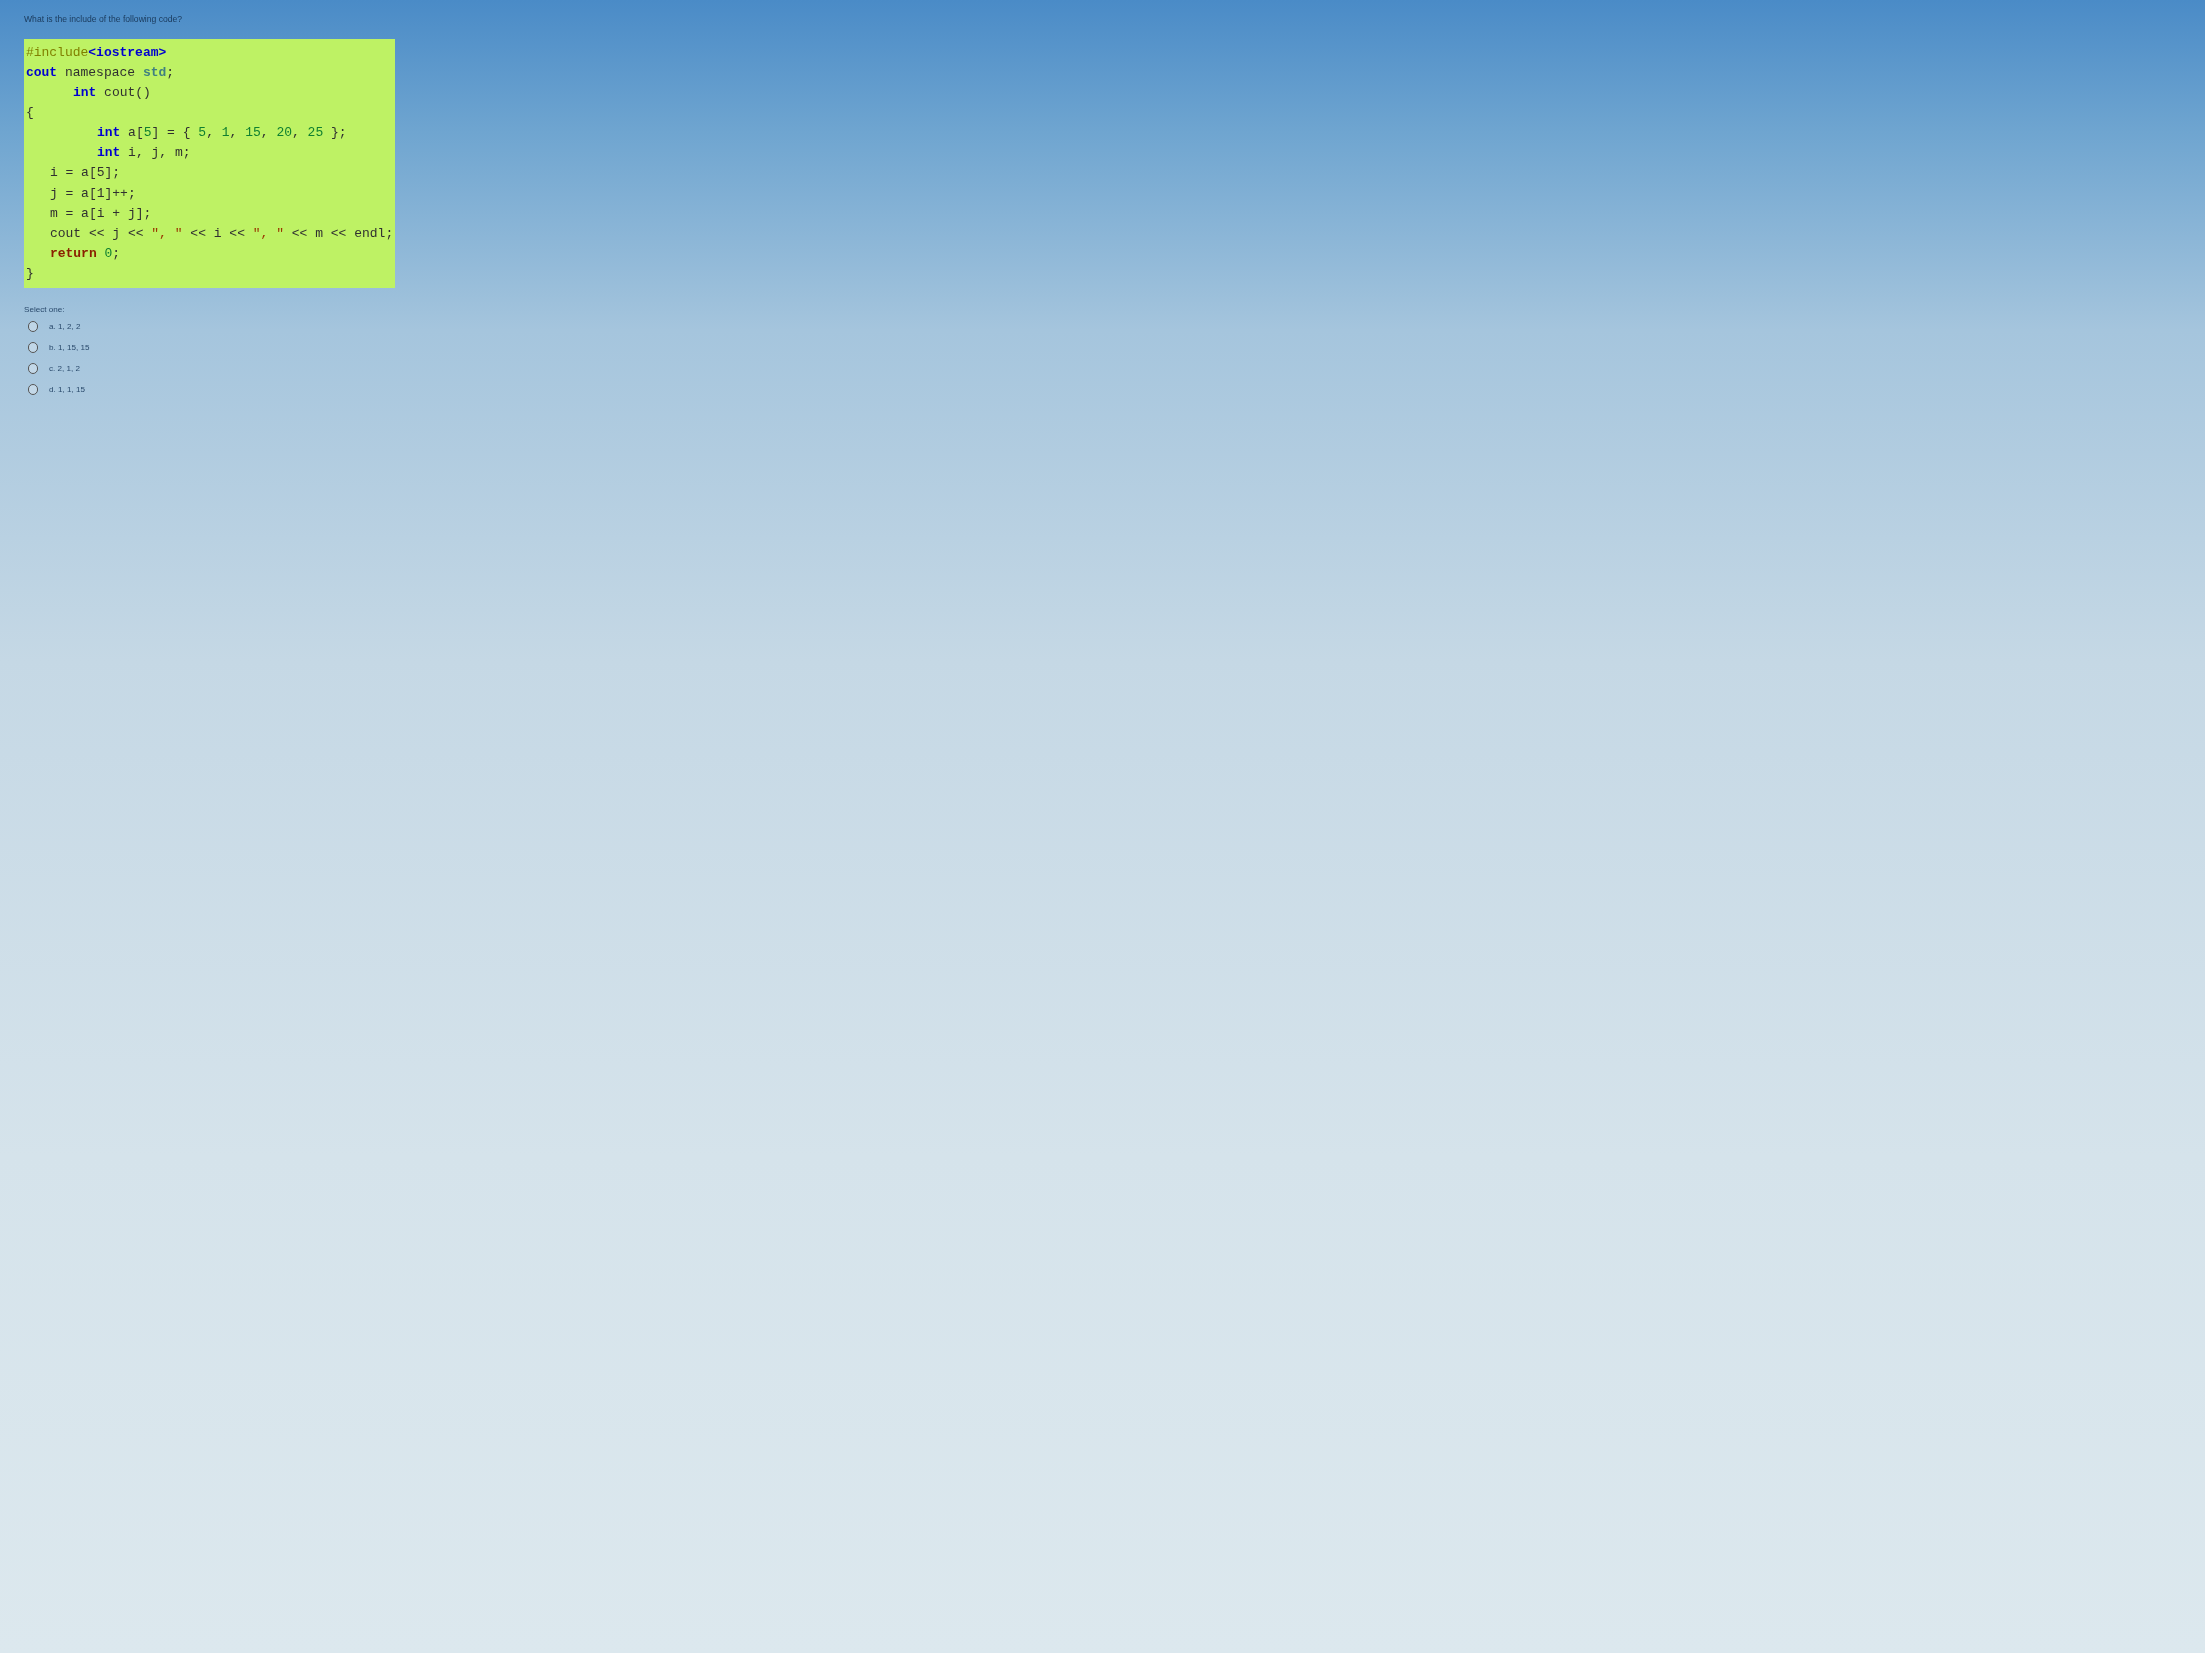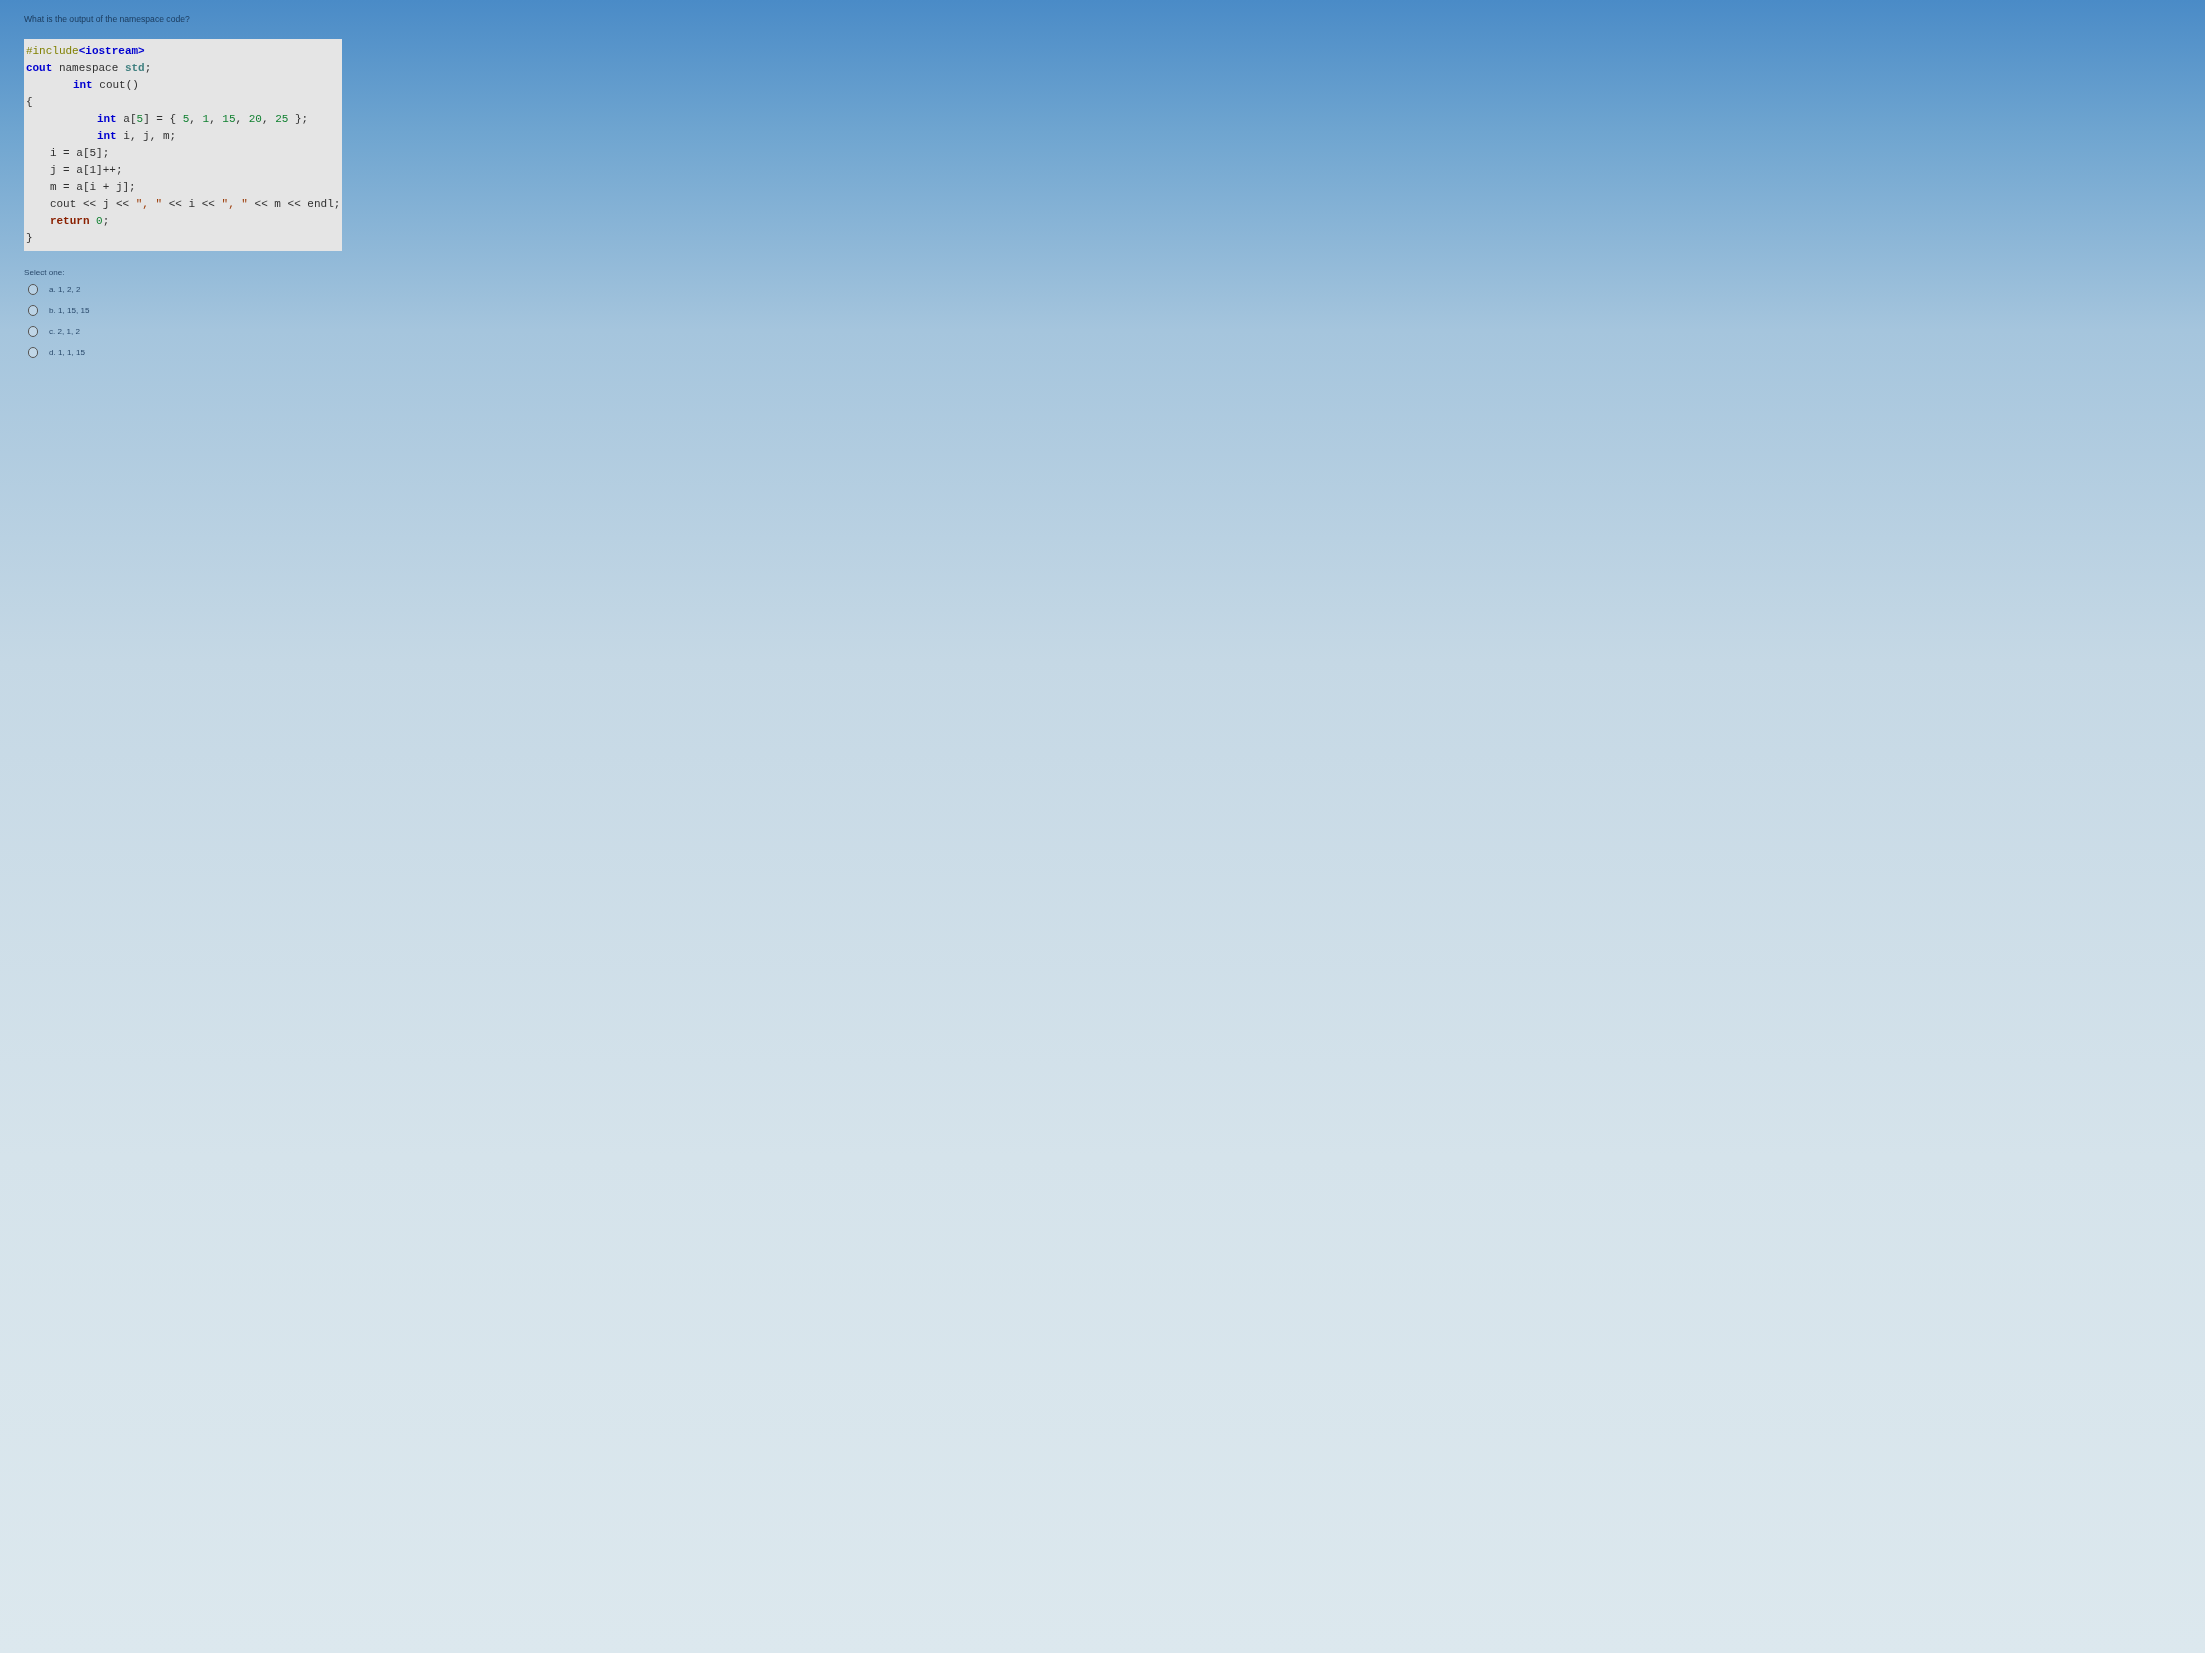--- a/index.html
+++ b/index.html
@@ -13,25 +13,25 @@
       padding: 14.4px 24px;
       max-width: 526px;
     }
     .question-text {
       color: #1a3a5c;
       font-size: 8.6px;
       margin-bottom: 14.4px;
       font-weight: normal;
     }
     .code-block {
-      background: #e5e5e5;
+      background: #bef264;
       padding: 3.8px 1.9px;
       margin-bottom: 17px;
       font-family: 'Consolas', 'Courier New', monospace;
-      font-size: 11px;
+      font-size: 13px;
       line-height: 1.55;
       display: inline-block;
       min-width: 287px;
     }
     .code-line {
       white-space: pre;
     }
     .indent {
       padding-left: 24px;
     }
@@ -72,21 +72,21 @@
     }
     .option-label {
       color: #2a4a6c;
       font-size: 8.1px;
     }
   </style>
 </head>
 <body>
 
 <div class="container">
-  <div class="question-text">What is the output of the namespace code?</div>
+  <div class="question-text">What is the include of the following code?</div>
 
   <div class="code-block">
     <div class="code-line"><span class="kw-preproc">#include</span><span class="angle">&lt;iostream&gt;</span></div>
     <div class="code-line"><span class="kw-blue">cout</span><span class="plain"> namespace </span><span class="kw-std">std</span><span class="plain">;</span></div>
     <div class="code-line"><span class="kw-type">int</span><span class="plain"> cout()</span></div>
     <div class="code-line"><span class="plain">{</span></div>
     <div class="code-line indent"><span class="kw-type">int</span><span class="plain"> a[</span><span class="kw-num">5</span><span class="plain">] = { </span><span class="kw-num">5</span><span class="plain">, </span><span class="kw-num">1</span><span class="plain">, </span><span class="kw-num">15</span><span class="plain">, </span><span class="kw-num">20</span><span class="plain">, </span><span class="kw-num">25</span><span class="plain"> };</span></div>
     <div class="code-line indent"><span class="kw-type">int</span><span class="plain"> i, j, m;</span></div>
     <div class="code-line indent"><span class="plain">i = a[5];</span></div>
     <div class="code-line indent"><span class="plain">j = a[1]++;</span></div>

